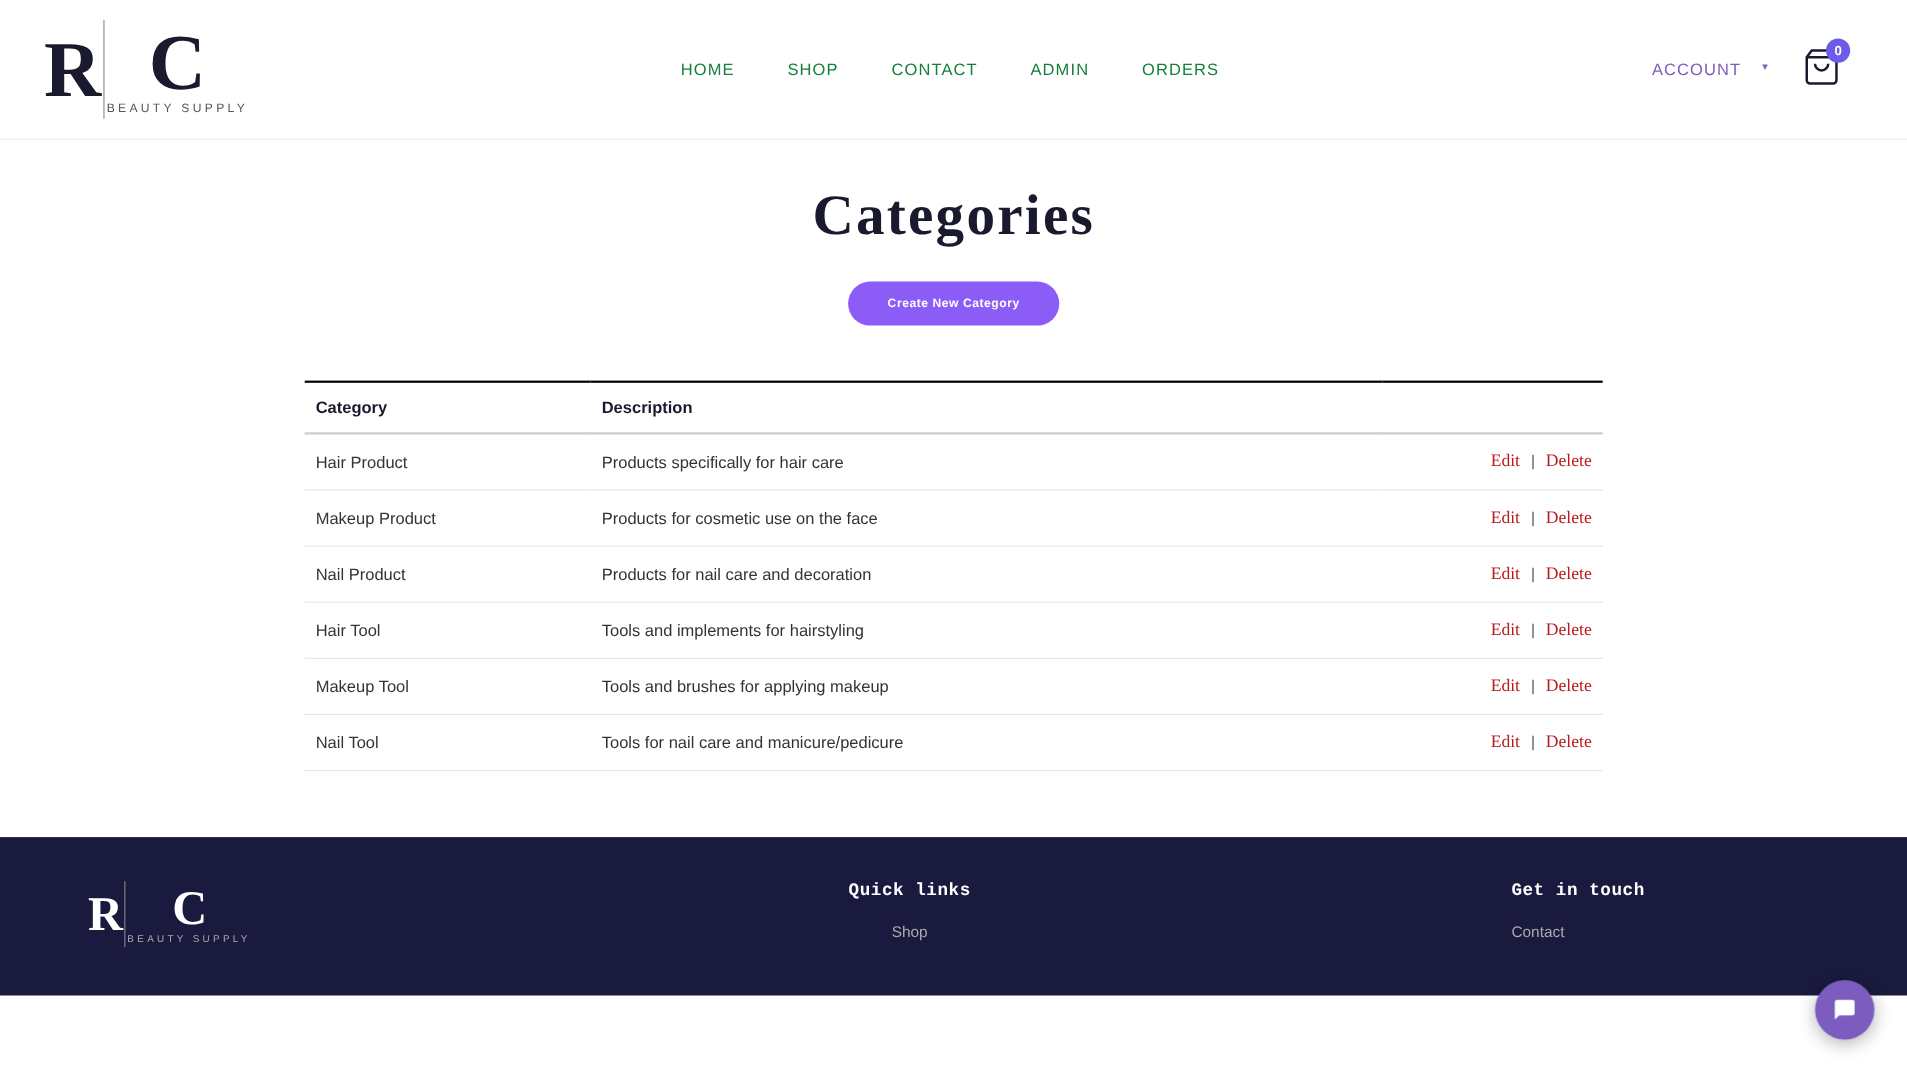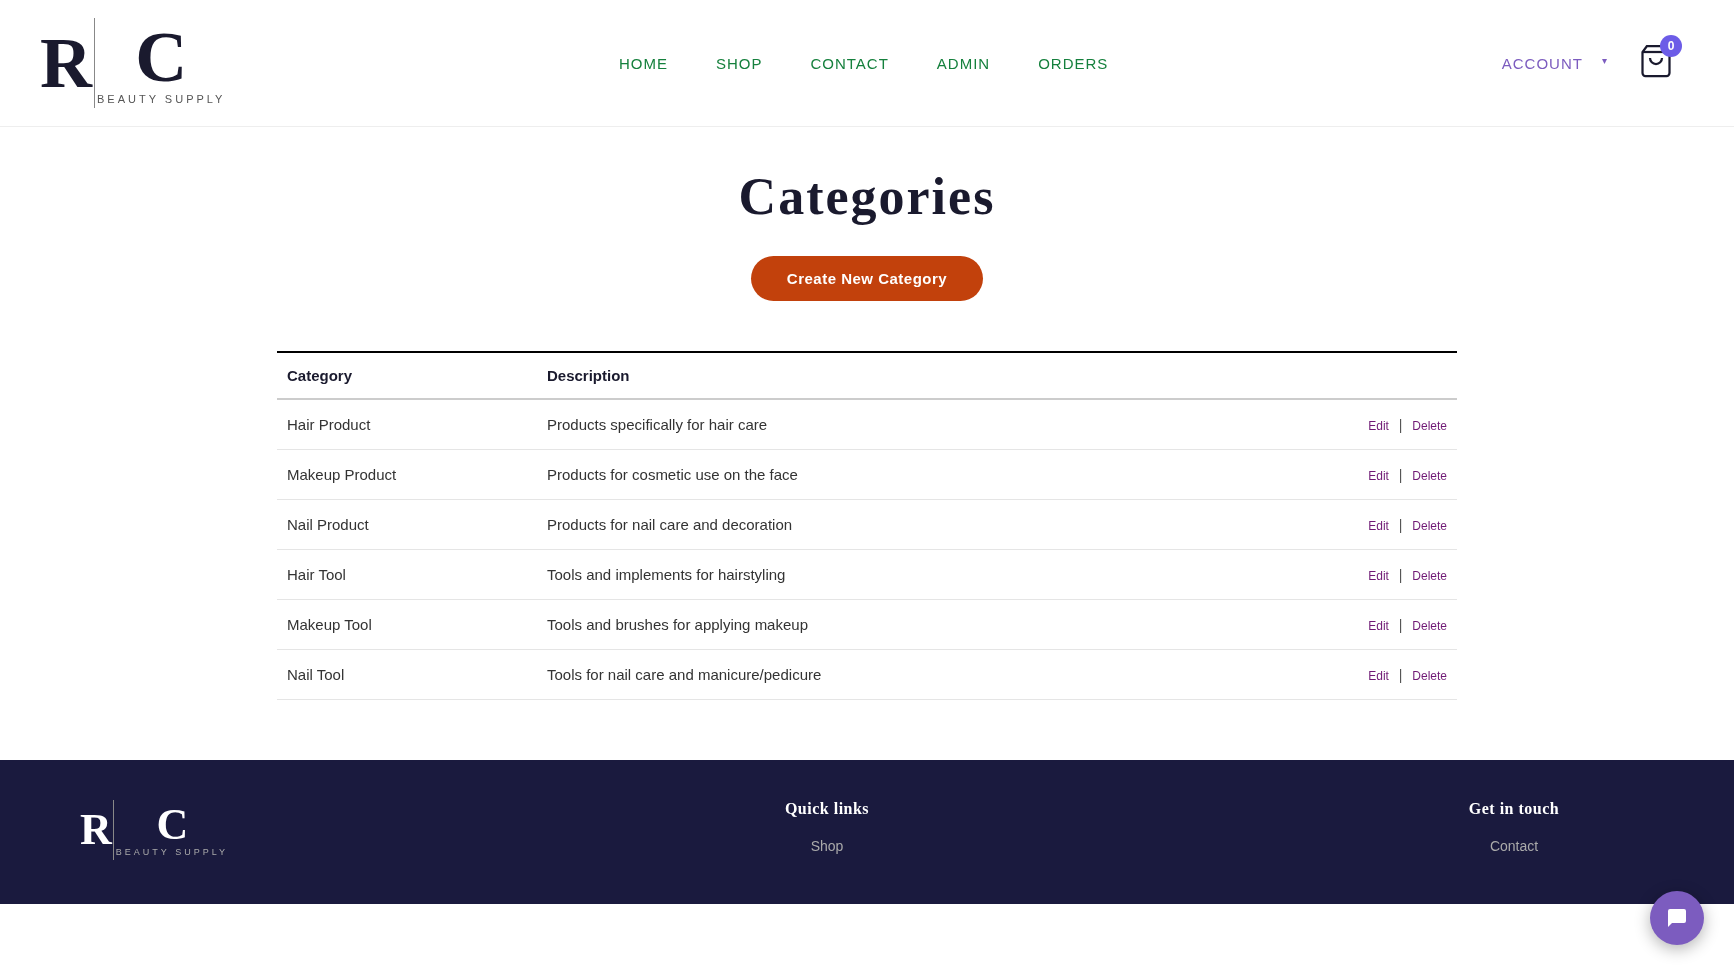--- a/index.html
+++ b/index.html
@@ -138,26 +138,26 @@
       margin-bottom: 30px;
       text-transform: capitalize;
     }
 
     .create-btn-wrap {
       display: flex;
       justify-content: center;
       margin-bottom: 50px;
     }
     .create-btn {
-      background: #c2410c;
+      background: #8b5cf6;
       color: #fff;
       border: none;
       border-radius: 30px;
       padding: 14px 36px;
-      font-size: 15px;
+      font-size: 11px;
       font-family: Arial, sans-serif;
       font-weight: 600;
       cursor: pointer;
       letter-spacing: 0.5px;
     }
 
     
     .categories-table {
       width: 100%;
       border-collapse: collapse;
@@ -182,24 +182,24 @@
       color: #333;
       padding: 16px 10px;
       border-bottom: 1px solid #e5e5e5;
     }
     .categories-table td:last-child {
       text-align: right;
       width: 200px;
       white-space: nowrap;
     }
     .action-link {
-      color: #701a75;
+      color: #b91c1c;
       text-decoration: none;
-      font-size: 12px;
-      font-family: Liberation Sans, sans-serif;
+      font-size: 16px;
+      font-family: Liberation Serif, serif;
       cursor: pointer;
     }
     .action-sep {
       color: #555;
       margin: 0 6px;
       font-family: Arial, sans-serif;
       font-size: 14px;
     }
 
     
@@ -248,41 +248,41 @@
     }
 
     .footer-middle {
       flex: 1;
       display: flex;
       justify-content: center;
       flex-direction: column;
       align-items: center;
     }
     .footer-col-title {
-      font-family: Liberation Serif, serif;
+      font-family: Liberation Mono, monospace;
       font-size: 16px;
       font-weight: 600;
       color: #fff;
       margin-bottom: 20px;
       letter-spacing: 0.5px;
     }
     .footer-link {
       font-family: Arial, sans-serif;
       font-size: 14px;
       color: #aaa;
       text-decoration: none;
       display: block;
       margin-bottom: 10px;
     }
 
     .footer-right {
       flex: 0 0 280px;
       display: flex;
       flex-direction: column;
-      align-items: center;
+      align-items: flex-start;
     }
 
     
     .chat-bubble {
       position: fixed;
       bottom: 30px;
       right: 30px;
       width: 54px;
       height: 54px;
       background: #7c5cbf;

